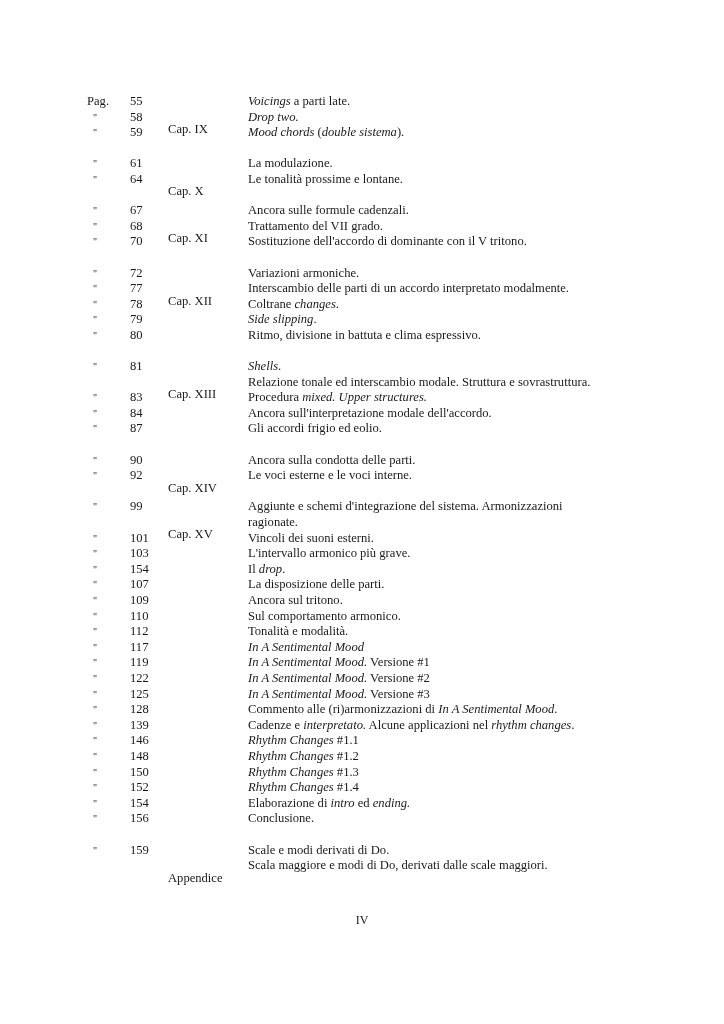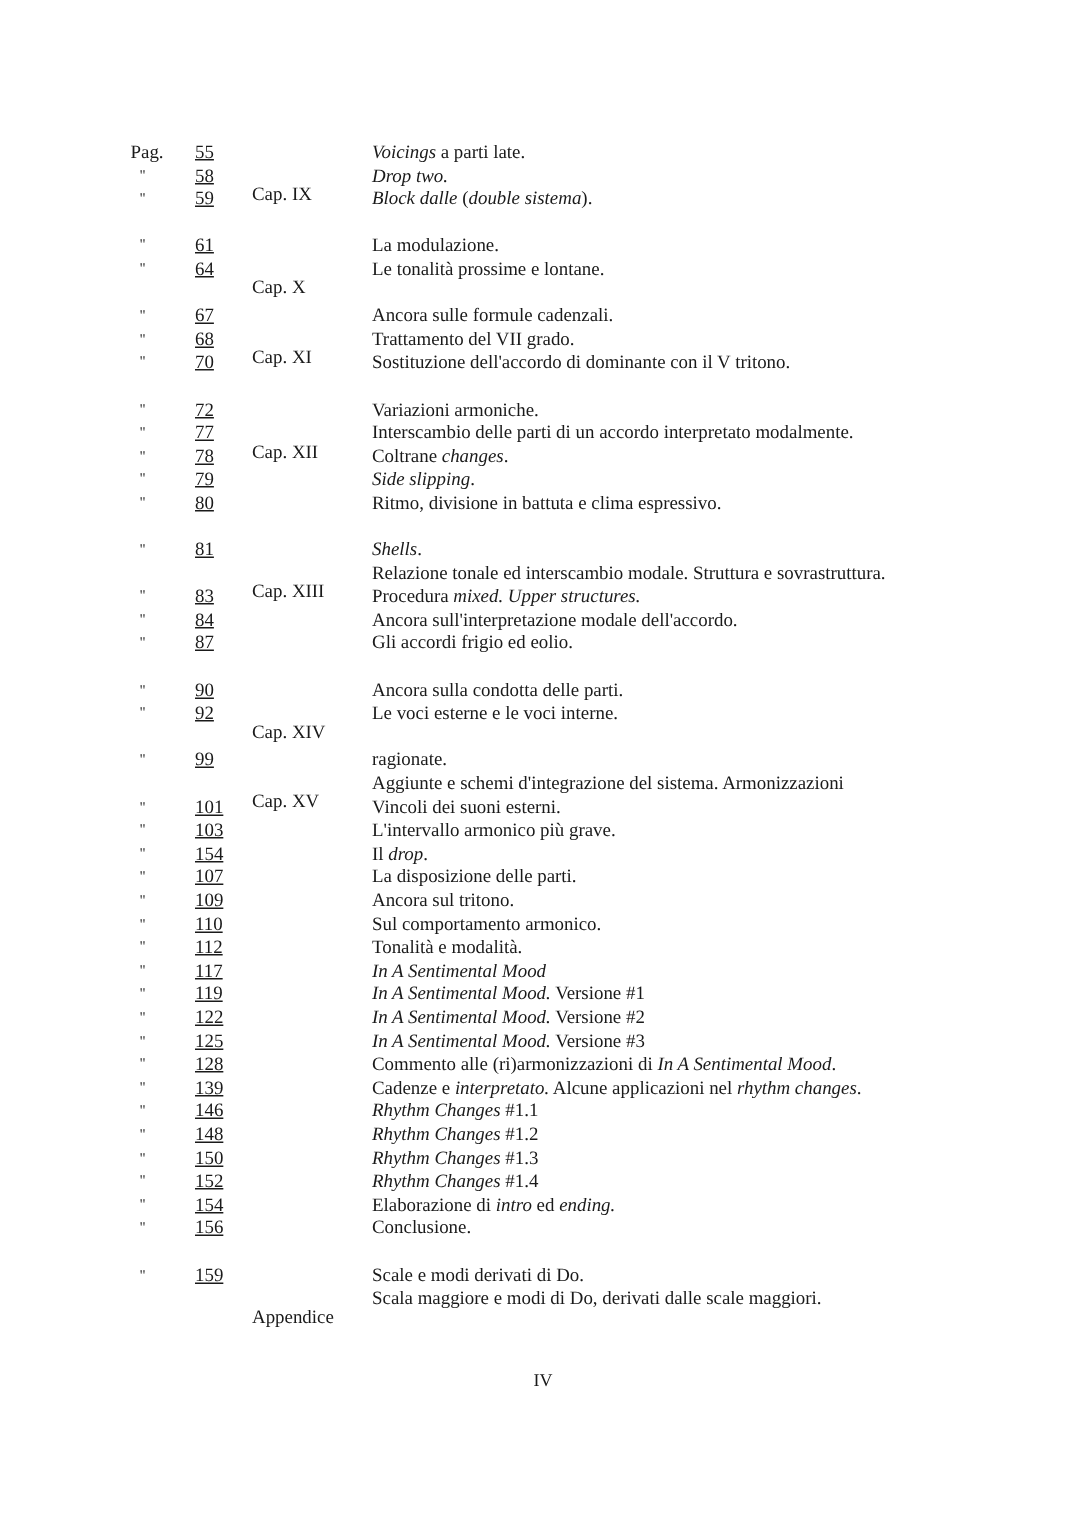--- a/index.html
+++ b/index.html
@@ -4,21 +4,21 @@
 <style>
   html, body { margin:0; padding:0; background:#ffffff; }
   body { width:724px; height:1024px; position:relative; overflow:hidden;
          font-family:"Liberation Serif", "DejaVu Serif", serif; color:#1a1a1a; }
   .page { position:absolute; left:0; top:0; width:724px; height:1016px;padding-left:47px; }
   .toc { position:absolute; left:87px; top:94px; width:560px; }
   .row { position:relative; height:15.6px; line-height:15.6px; font-size:12.6px; white-space:nowrap; }
   .row.gap { margin-top:15.6px; }
   .c-pag { position:absolute; left:0; width:34px; }
   .c-pag.ditto { left:6px; font-size:10px; }
-  .c-num { position:absolute; left:43px;text-decoration:underline; }
+  .c-num { position:absolute; left:43px; }
   .c-cap { position:absolute; left:81px;margin-top:28px; }
   .c-desc { position:absolute; left:161px; }
   .row.tall { height:31.2px; }
   .c-desc .l2 { display:block; }
   i { font-style:italic; }
   .folio { position:absolute; left:0; width:724px; top:913px; text-align:center; font-size:12px; }
 </style>
 </head>
 <body>
 
@@ -36,21 +36,21 @@
         <span class="c-pag ditto">"</span>
         <span class="c-num">58</span>
         <span class="c-desc">
           <span class="l2"><i>Drop two.</i></span>
         </span>
       </div>
       <div class="row">
         <span class="c-pag ditto">"</span>
         <span class="c-num">59</span>
         <span class="c-desc">
-          <span class="l2"><i>Block dalle</i><span> (</span><i>double sistema</i><span>).</span></span>
+          <span class="l2"><i>Mood chords</i><span> (</span><i>double sistema</i><span>).</span></span>
         </span>
       </div>
       <div class="row gap">
         <span class="c-pag ditto">"</span>
         <span class="c-num">61</span>
         <span class="c-cap">Cap. X</span>
         <span class="c-desc">
           <span class="l2"><span>La modulazione.</span></span>
         </span>
       </div>
@@ -162,22 +162,22 @@
         <span class="c-num">92</span>
         <span class="c-desc">
           <span class="l2"><span>Le voci esterne e le voci interne.</span></span>
         </span>
       </div>
       <div class="row gap tall">
         <span class="c-pag ditto">"</span>
         <span class="c-num">99</span>
         <span class="c-cap">Cap. XV</span>
         <span class="c-desc">
+          <span class="l2"><span>Aggiunte e schemi d'integrazione del sistema. Armonizzazioni</span></span>
           <span class="l2"><span>ragionate.</span></span>
-          <span class="l2"><span>Aggiunte e schemi d'integrazione del sistema. Armonizzazioni</span></span>
         </span>
       </div>
       <div class="row">
         <span class="c-pag ditto">"</span>
         <span class="c-num">101</span>
         <span class="c-desc">
           <span class="l2"><span>Vincoli dei suoni esterni.</span></span>
         </span>
       </div>
       <div class="row">

